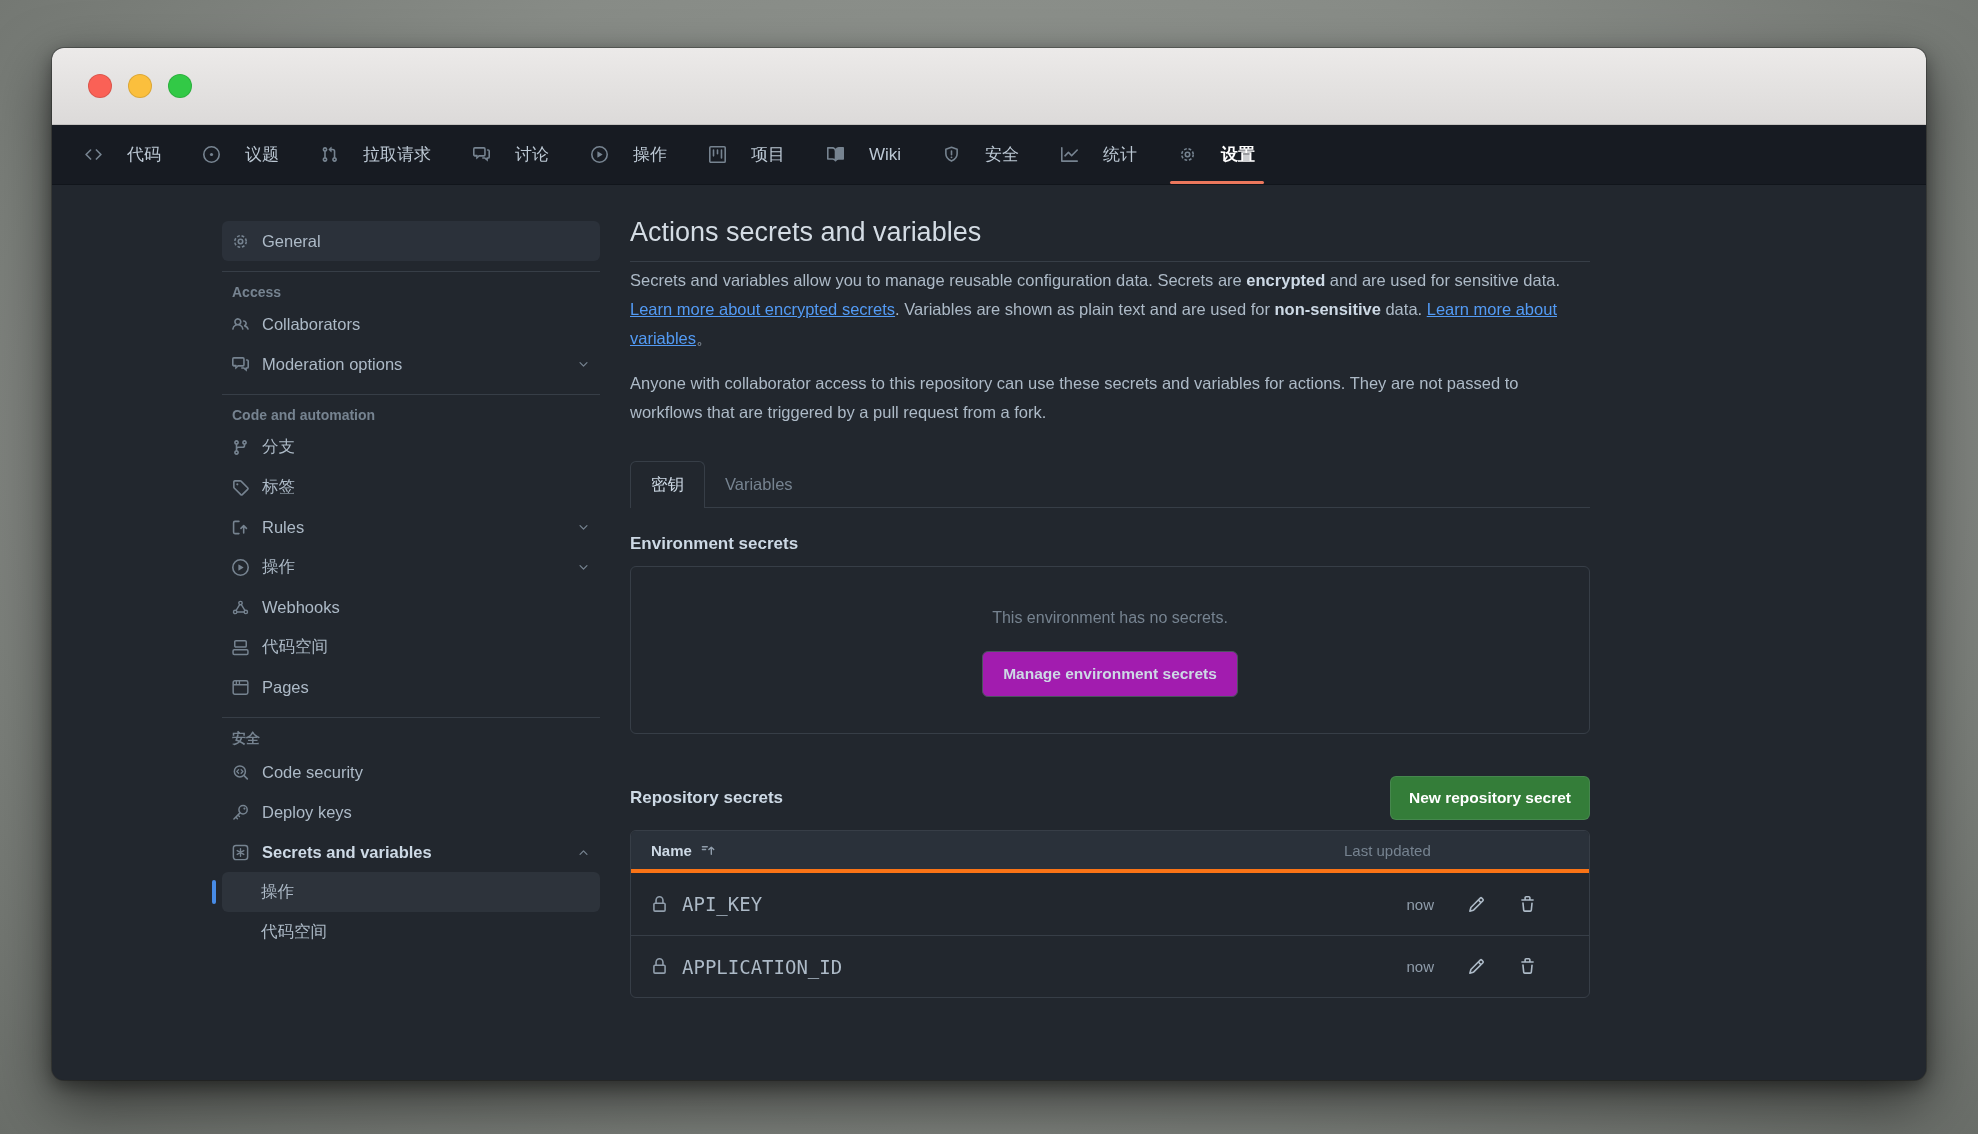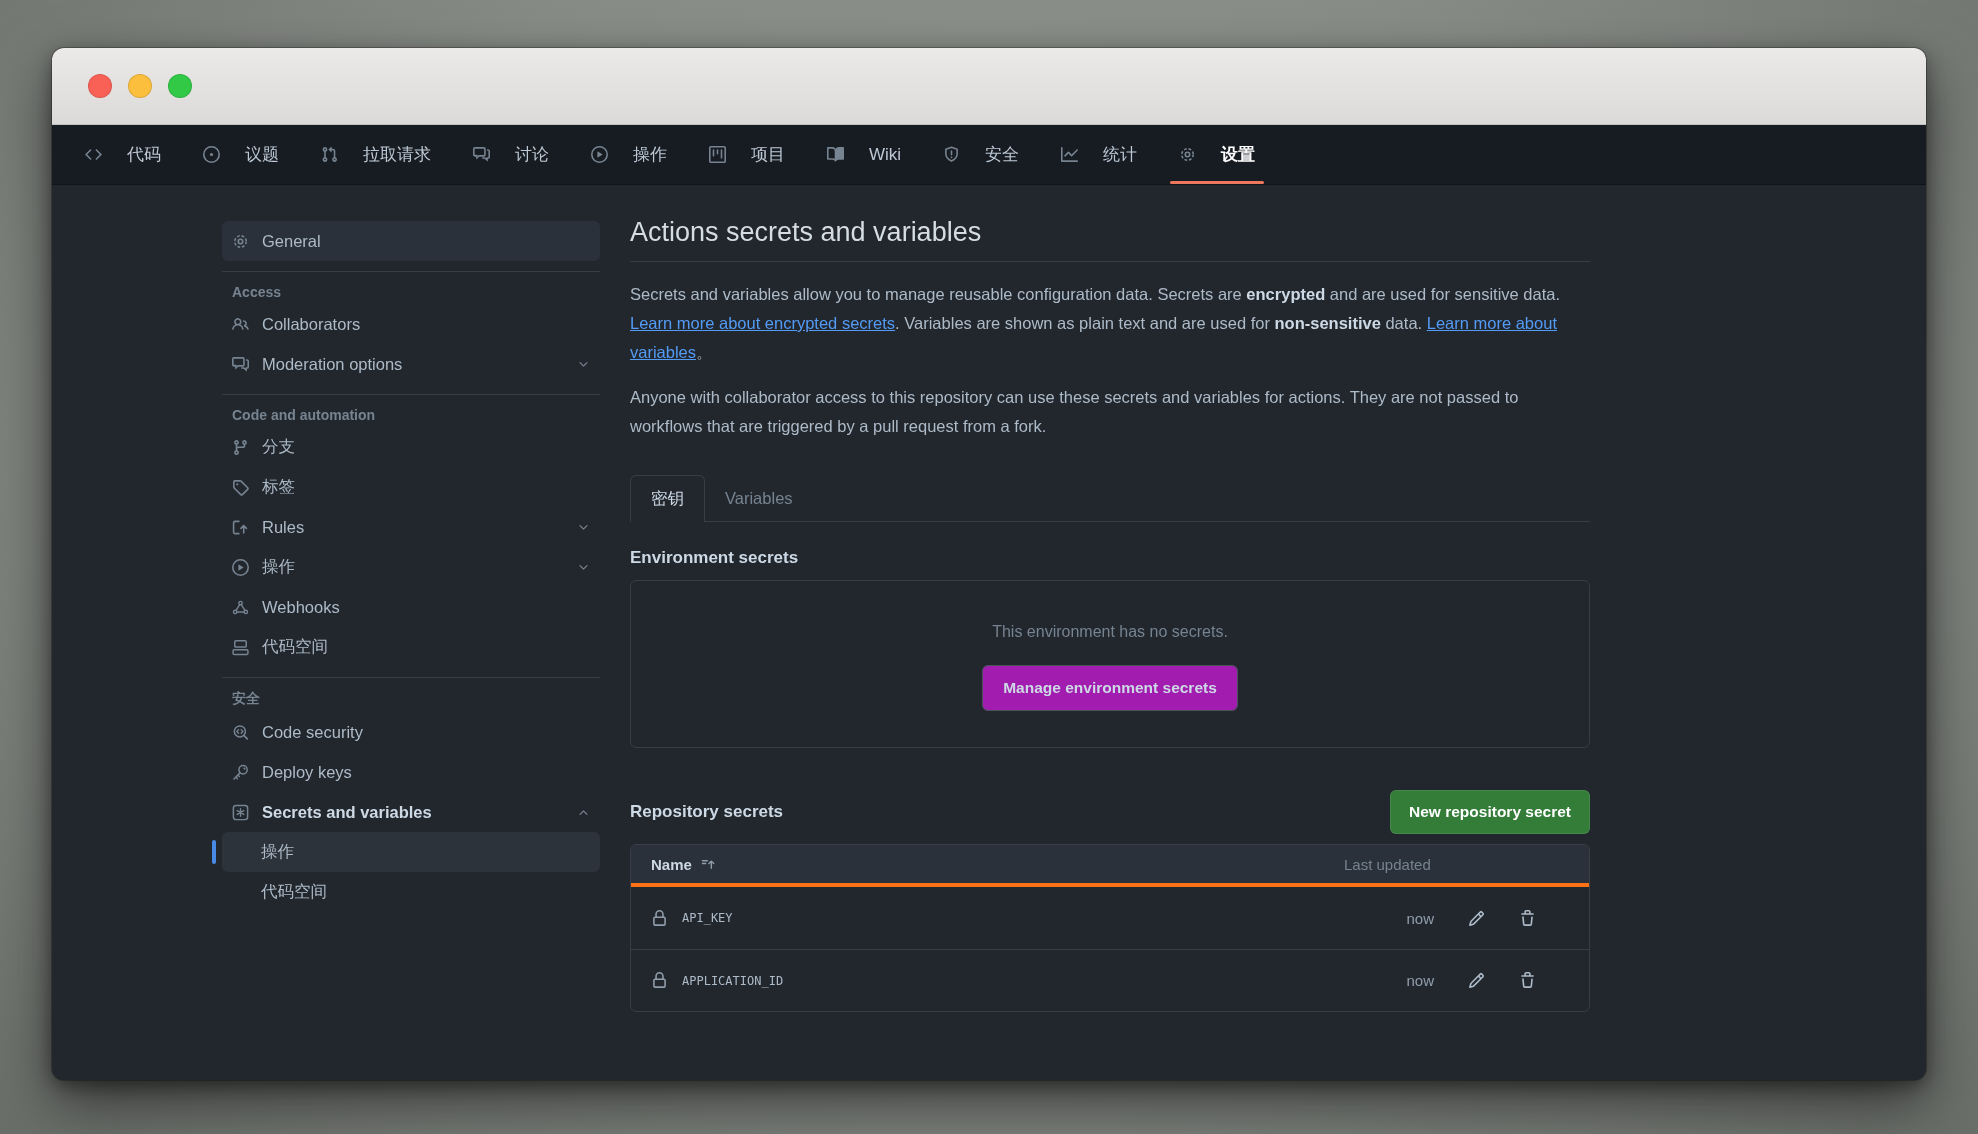--- a/index.html
+++ b/index.html
@@ -57,21 +57,21 @@
   }
   .side-item .chev { margin-left:auto; color:#768390; }
   .side-item .chev svg { width:13px; height:13px; }
   .side-divider { height:1px; background:#373e47; margin:10px 0; width:378px; }
   .side-title { color:#768390; font-size:14px; font-weight:700; margin:12px 10px 4px; width:368px; }
   
   .main { width:960px; margin-left:30px; padding-top:28px; }
   h1.page-title { font-size:27px; font-weight:400; color:#d4dce4; line-height:38px; }
   .title-divider { height:1px; background:#373e47; margin-top:10px; }
   p.intro, p.para2 { font-size:16.5px; line-height:29px; color:#adbac7; }
-  p.intro { margin-top:18px; }
+  p.intro { margin-top:4px; }
   p.para2 { margin-top:16px; }
   p b { color:#cdd9e5; }
   a.link { color:#539bf5; text-decoration:underline; cursor:pointer; }
   .tabs { margin-top:34px; display:flex; border-bottom:1px solid #373e47; height:47px; }
   .tab {
     padding:0 20px; display:flex; align-items:center; font-size:16.5px;
     color:#768390; cursor:pointer;
   }
   .tab.active {
     color:#cdd9e5; background:#22272e; border:1px solid #373e47; border-bottom:none;
@@ -101,21 +101,21 @@
     background:#2a313a; border-bottom:4px solid #f97316; font-size:15px;
   }
   .th-name { flex:1; display:flex; align-items:center; gap:9px; color:#cdd9e5; font-weight:700; }
   .sort-icon { color:#909dab; display:inline-flex; }
   .sort-icon svg { width:15px; height:15px; }
   .th-updated { width:225px; color:#768390; }
   .trow { display:flex; align-items:center; height:62px; padding:0 20px; }
   .trow + .trow { border-top:1px solid #373e47; }
   .cell-name { flex:1; display:flex; align-items:center; gap:14px; }
   .cell-name .icon { color:#909dab; }
-  .secret-name { font-family:"DejaVu Sans Mono", monospace; font-size:12px; color:#adbac7;text-align:right; }
+  .secret-name { font-family:"DejaVu Sans Mono", monospace; font-size:19px; color:#adbac7;text-align:right; }
   .cell-right { width:225px; display:flex; align-items:center; }
   .updated { width:90px; text-align:right; color:#909dab; font-size:15px; }
   .icon-btn {
     background:none; border:none; color:#adbac7; cursor:pointer; display:inline-flex;
     margin-left:34px; padding:0;
   }
   .icon-btn svg { width:17px; height:17px; }
 </style>
 </head>
 <body>
@@ -309,20 +309,29 @@
           <span class="side-label">Webhooks</span>
         </div>
         <div class="side-item">
           <span class="icon">
             <svg viewBox="0 0 16 16" fill="none">
               <rect x="2.6" y="1.6" width="10.8" height="6" rx="1.1" stroke="currentColor" stroke-width="1.4"></rect>
               <rect x="1" y="10.2" width="14" height="4.3" rx="1.1" stroke="currentColor" stroke-width="1.4"></rect>
             </svg>
           </span>
           <span class="side-label">代码空间</span>
+        </div>
+        <div class="side-item">
+          <span class="icon">
+            <svg viewBox="0 0 16 16" fill="none">
+              <rect x="1.1" y="1.6" width="13.8" height="12.8" rx="1.6" stroke="currentColor" stroke-width="1.4"></rect>
+              <path d="M1.1 5.4h13.8M4.1 1.8v3.4M7 1.8v3.4" stroke="currentColor" stroke-width="1.2"></path>
+            </svg>
+          </span>
+          <span class="side-label">Pages</span>
         </div>
         <div class="side-divider"></div>
         <div class="side-title">安全</div>
         <div class="side-item">
           <span class="icon">
             <svg viewBox="0 0 16 16" fill="none">
               <circle cx="7.4" cy="7" r="5.2" stroke="currentColor" stroke-width="1.4"></circle>
               <path d="M11.6 11.2l2.8 2.8" stroke="currentColor" stroke-width="1.5" stroke-linecap="round"></path>
               <path d="M6.2 5.3 4.5 7l1.7 1.7M8.6 5.3 10.3 7 8.6 8.7" stroke="currentColor" stroke-width="1.2" stroke-linecap="round" stroke-linejoin="round"></path>
             </svg>

